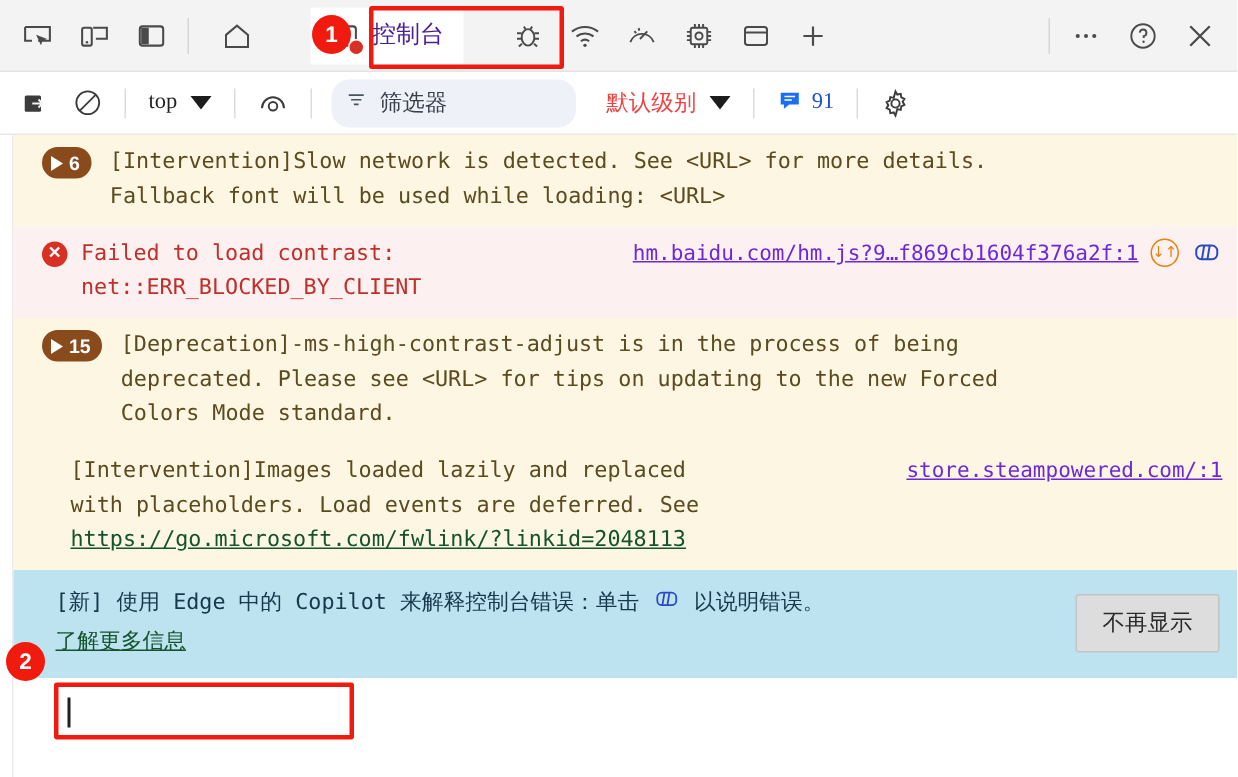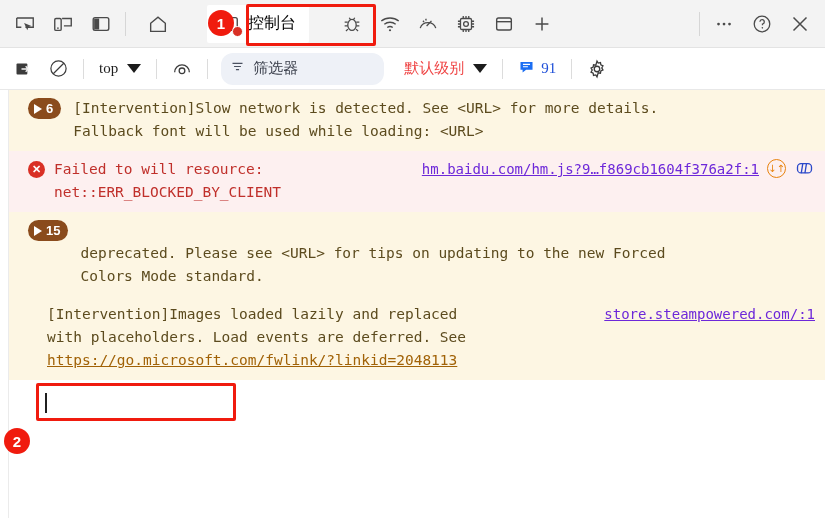--- a/index.html
+++ b/index.html
@@ -45,21 +45,21 @@
     display: flex; align-items: center; gap: 8px;
     height: 38px;
     padding: 0 13px 0 11px;
     background: #ffffff;
     border-radius: 2px;
     position: relative;
     margin-left: 30px;
   }
   .console-tab .tab-label {
     font-size: 16px;
-    color: #000000;
+    color: #4c1d95;
     white-space: nowrap;
   }
   .red-box-tab {
     position: absolute;
     left: 246px; top: 4px;
     width: 130px; height: 42px;
     border: 3px solid #f01b0e;
     border-radius: 2px;
     pointer-events: none;
   }
@@ -194,21 +194,21 @@
     color: #fff;
     font-size: 11px;
     font-weight: bold;
     display: flex; align-items: center; justify-content: center;
     margin: 3px 9px 0 9px;
     font-family: "Liberation Sans", sans-serif;
   }
   .msg-text { flex: 1 1 auto; }
 
   .lnk {
-    color: #a16207;
+    color: #14532d;
     text-decoration: underline;
   }
   .src-link {
     color: #6d28d9;
     text-decoration: underline;
     font-size: 14px;
     white-space: nowrap;
   }
   .err-right {
     display: flex; align-items: flex-start; gap: 8px;
@@ -472,21 +472,21 @@
           <span>[Intervention]Slow network is detected. See &lt;URL&gt; for more details.</span><br>
           <span>Fallback font will be used while loading: &lt;URL&gt;</span>
         </span>
       </div>
     </div>
 
     <div class="msg err">
       <div class="msg-row">
         <span class="err-icon">✕</span>
         <span class="msg-text" style="flex:0 1 auto;">
-          <span>Failed to will resource:</span><br>
+          <span>Failed to load contrast:</span><br>
           <span>net::ERR_BLOCKED_BY_CLIENT</span>
         </span>
         <span class="err-right">
           <a class="src-link" href="#">hm.baidu.com/hm.js?9…f869cb1604f376a2f:1</a>
           <span class="net-icon">↓↑</span>
           <span>
             <svg width="21" height="21" viewBox="0 0 24 24" fill="none" stroke="#2b48c9" stroke-width="1.5">
               <path d="M4 10.5c0-2.2 1.8-4 4-4h8c2.2 0 4 1.8 4 4v2.5c0 2.2-1.8 4-4 4H8c-2.2 0-4-1.8-4-4z"></path>
               <path d="M10 6.8 8.3 17.2M14.2 6.8 12.5 17.2"></path>
             </svg>
@@ -495,40 +495,54 @@
       </div>
     </div>
 
     <div class="msg warn">
       <div class="msg-row">
         <span class="grp-badge">
           <span class="tri"></span>
           <span>15</span>
         </span>
         <span class="msg-text">
-          <br>
+          <span>[Deprecation]-ms-high-contrast-adjust is in the process of being</span><br>
           <span>deprecated. Please see &lt;URL&gt; for tips on updating to the new Forced</span><br>
           <span>Colors Mode standard.</span>
         </span>
       </div>
     </div>
 
     <div class="msg warn" style="padding-left:5px;">
       <div class="msg-row">
         <span class="msg-text" style="padding-left:33px;">
           <span>[Intervention]Images loaded lazily and replaced</span><br>
           <span>with placeholders. Load events are deferred. See</span><br>
           <a class="lnk" href="#">https://go.microsoft.com/fwlink/?linkid=2048113</a>
         </span>
         <span class="err-right">
           <a class="src-link" href="#">store.steampowered.com/:1</a>
         </span>
       </div>
     </div>
 
+    <div class="copilot-banner">
+      <span class="copilot-text">
+        <span>[新] 使用 Edge 中的 Copilot 来解释控制台错误：单击</span>
+        <span class="copilot-glyph">
+          <svg width="19" height="19" viewBox="0 0 24 24" fill="none" stroke="#2b48c9" stroke-width="1.5">
+            <path d="M4 10.5c0-2.2 1.8-4 4-4h8c2.2 0 4 1.8 4 4v2.5c0 2.2-1.8 4-4 4H8c-2.2 0-4-1.8-4-4z"></path>
+            <path d="M10 6.8 8.3 17.2M14.2 6.8 12.5 17.2"></path>
+          </svg>
+        </span>
+        <span>以说明错误。</span><br>
+        <a class="lnk" href="#">了解更多信息</a>
+      </span>
+      <button class="dismiss-btn">不再显示</button>
+    </div>
 
     <div class="prompt-row">
       <div class="prompt-input">
         <div class="caret-bar"></div>
       </div>
     </div>
   </div>
 
   <div class="anno-badge" id="anno1">1</div>
   <div class="anno-badge" id="anno2">2</div>

